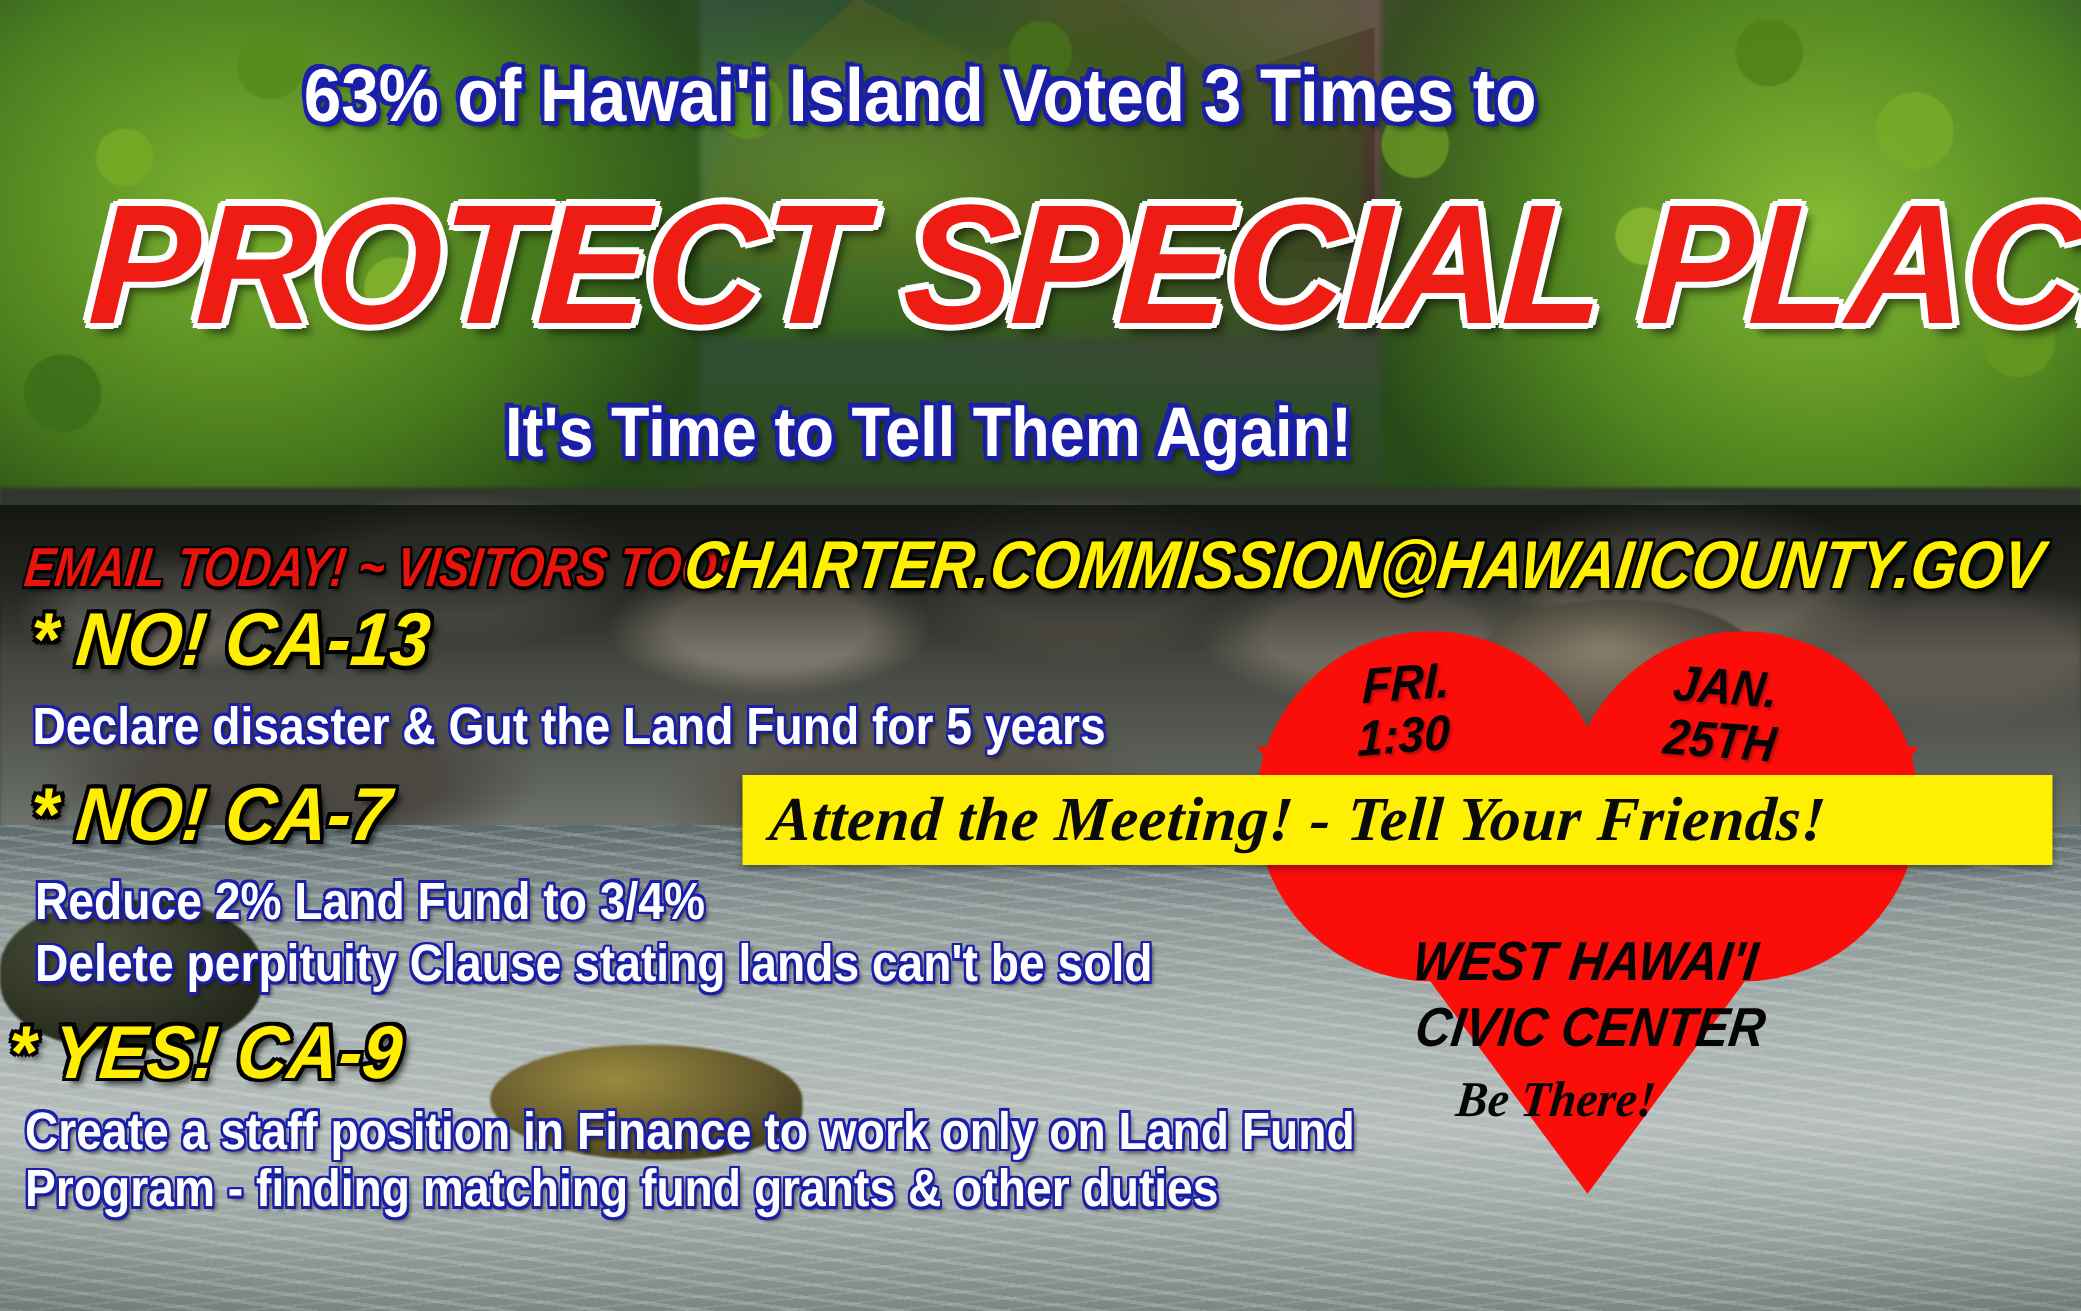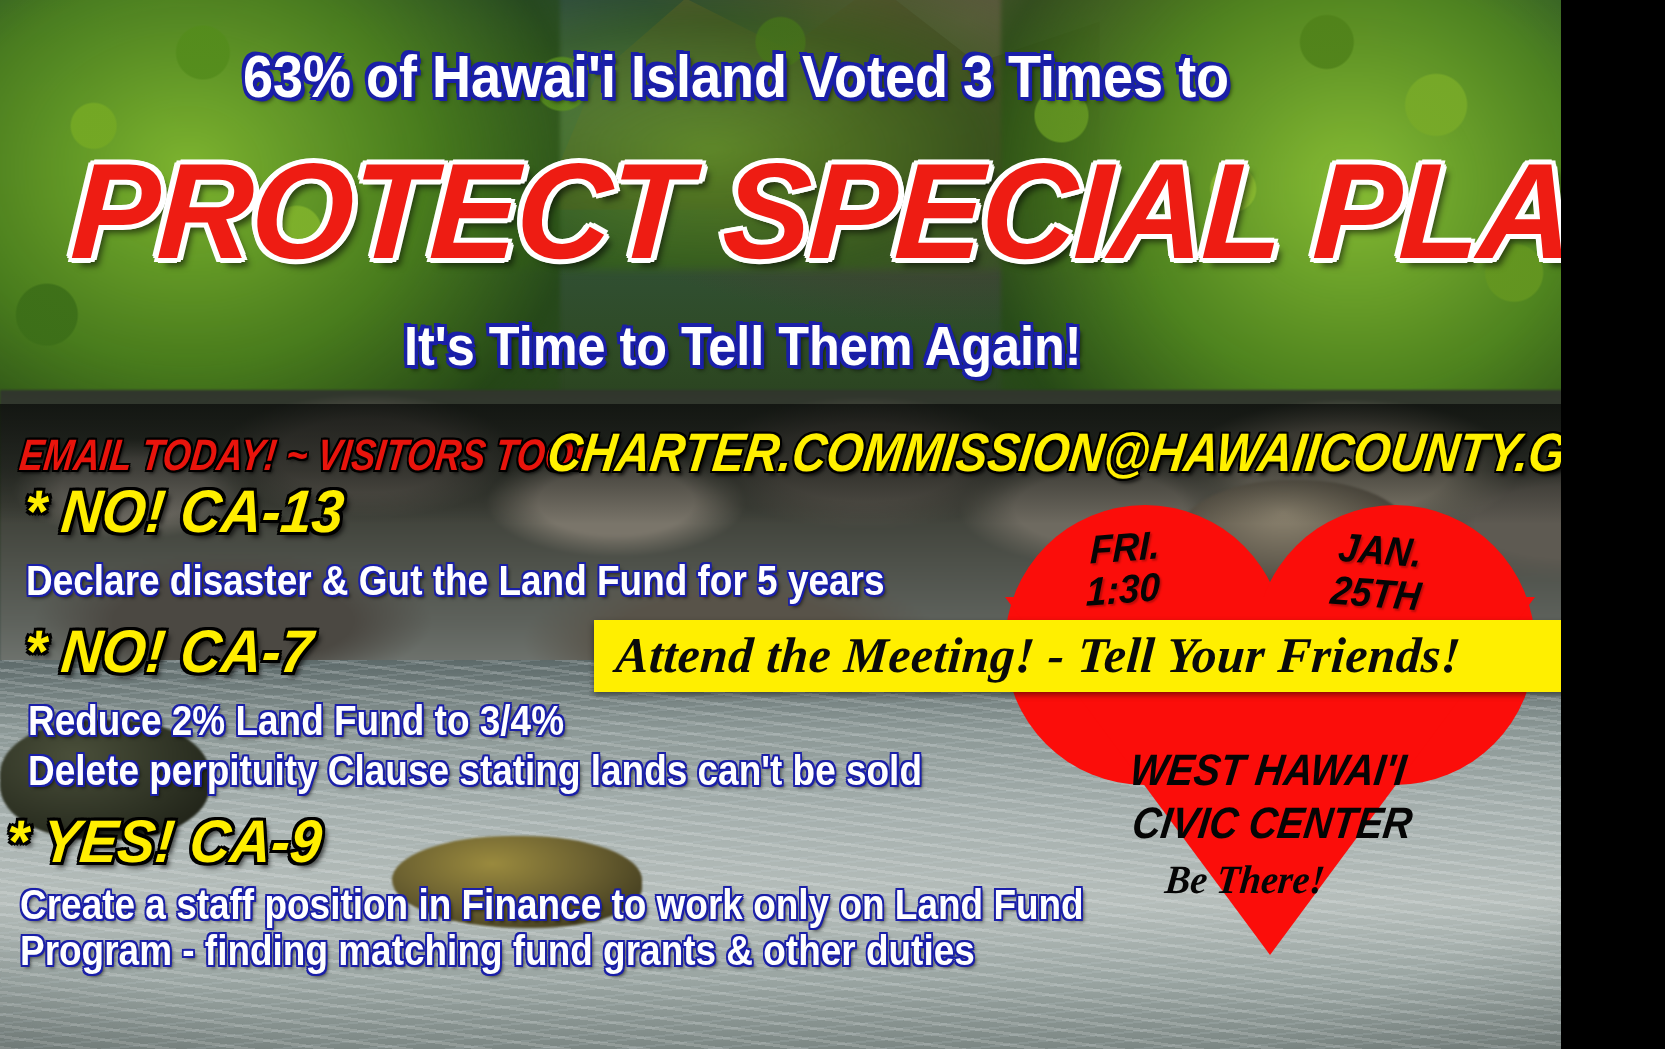--- a/index.html
+++ b/index.html
@@ -1,22 +1,21 @@
 <!DOCTYPE html>
 <html><head>
 <meta charset="utf-8">
 <style>
   html,body{margin:0;padding:0;background:#000;}
   #poster{
     position:relative;
-    width:1537px;height:1049px;
+    width:1665px;height:1049px;
     overflow:hidden;
     font-family:"Liberation Sans", sans-serif;
     background:#1d2a12;
-    padding-left:24px;
   }
 
   
   .bg{position:absolute;inset:0;}
   .bg-sky{
     position:absolute;inset:0;
     background:
       radial-gradient(ellipse 520px 300px at 28% 6%, #3b4f74 0%, #2a3a57 45%, rgba(30,40,60,0) 75%),
       radial-gradient(ellipse 700px 380px at 62% 2%, #6c5a4e 0%, #4a3c34 50%, rgba(60,48,40,0) 80%),
       linear-gradient(180deg,#24406a 0%, #33543f 18%, #2e4a24 34%, #223318 48%, #3a4a44 60%, #64706e 74%, #8e9a98 88%, #9aa6a4 100%);

